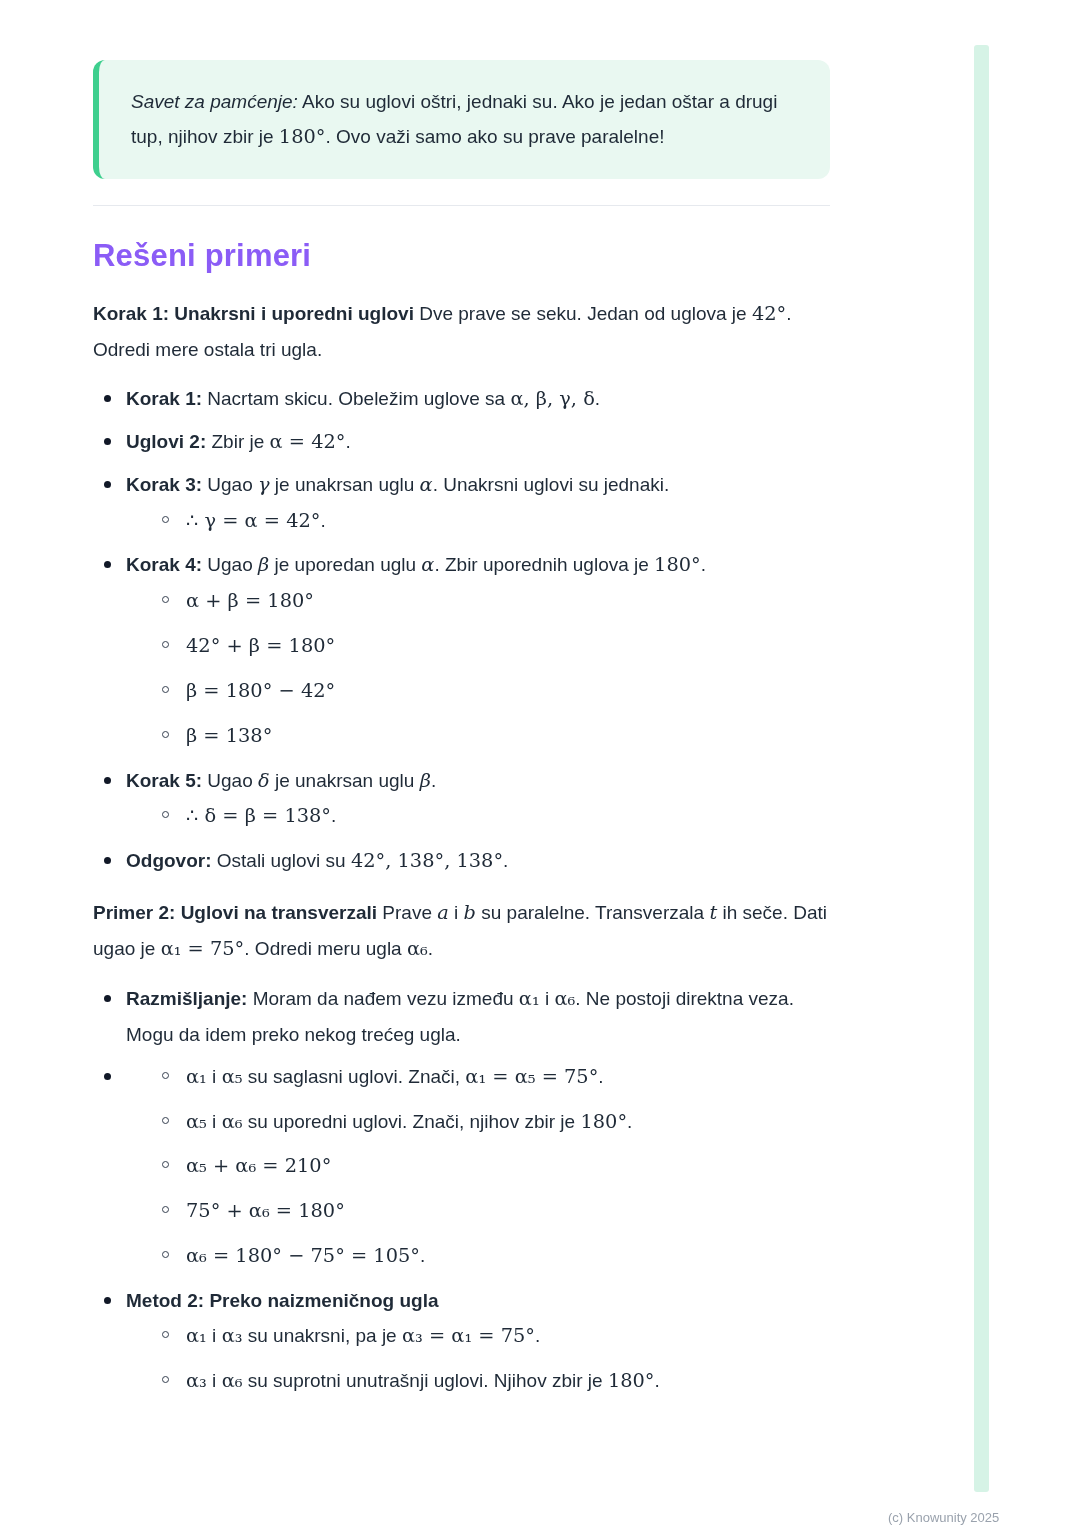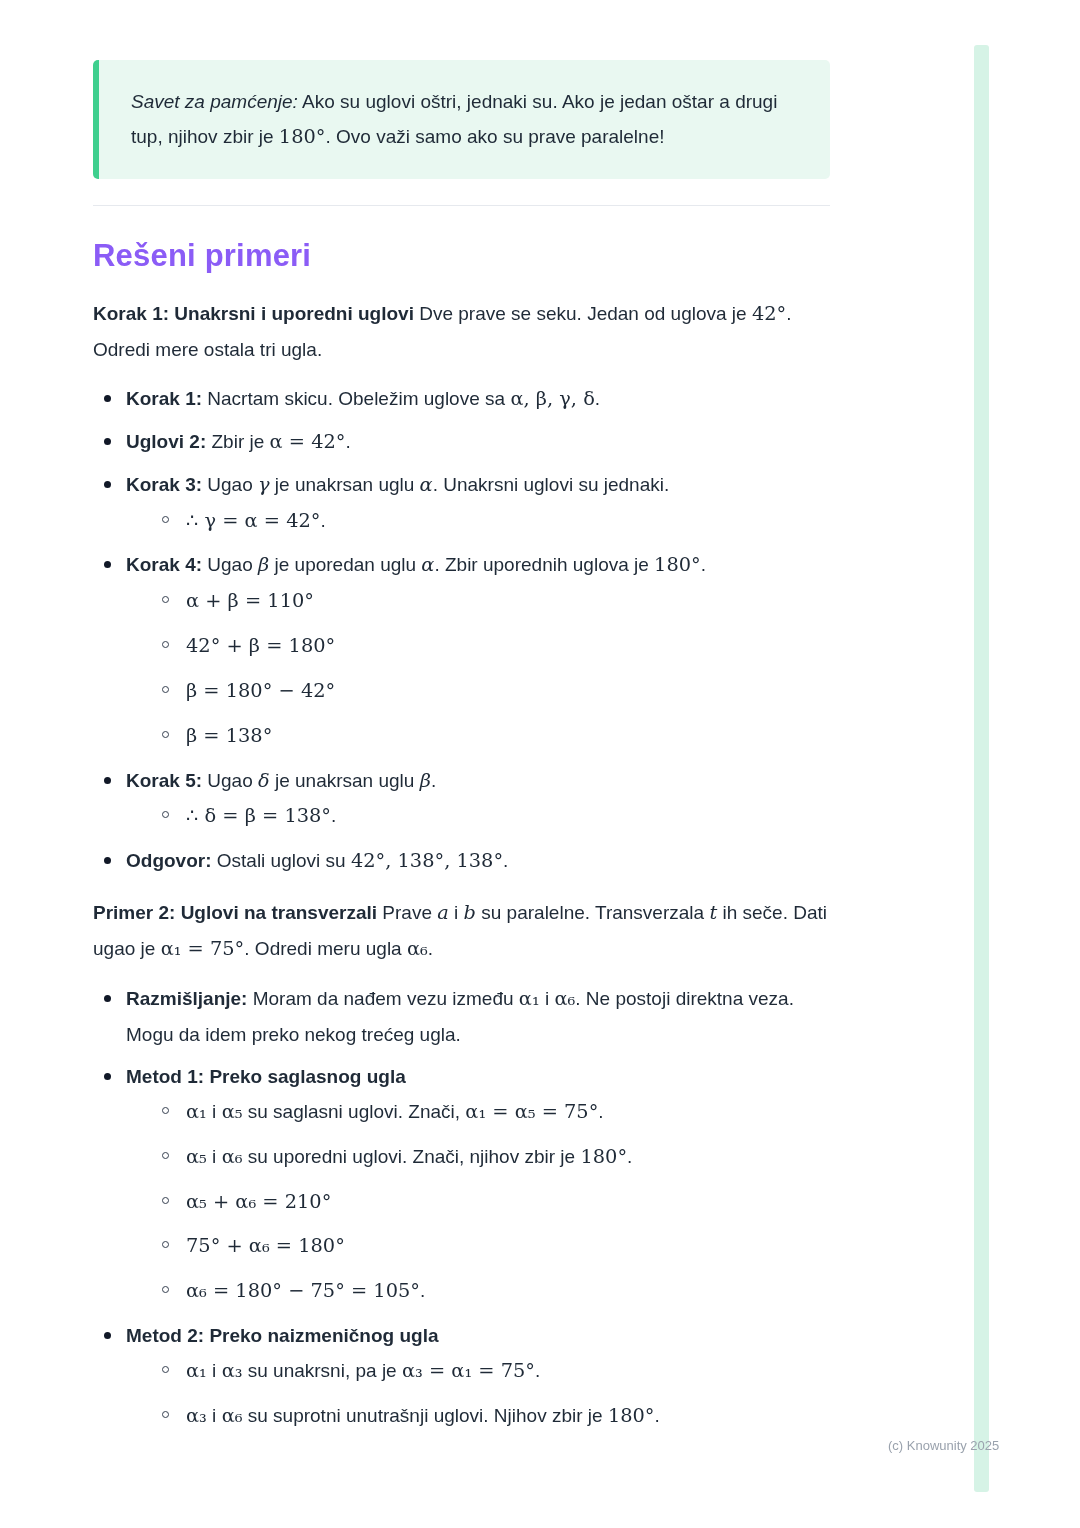--- a/index.html
+++ b/index.html
@@ -18,21 +18,21 @@
   .content {
     position: absolute;
     left: 93px;
     top: 60px;
     width: 737px;
   }
   
   .callout {
     background: #e9f8f1;
     border-left: 6px solid #3ecf8e;
-    border-radius: 5px;
+    border-radius: 12px;
     padding: 24px 30px 24px 32px;
     box-sizing: border-box;
   }
   .callout-text {
     margin: 0;
     font-size: 19px;
     line-height: 1.85;
   }
   
   .seg-normal { }
@@ -111,21 +111,21 @@
     top: 45px;
     width: 15px;
     height: 1447px;
     background: #d6f3e6;
     border-radius: 3px;
   }
   
   .watermark {
     position: absolute;
     left: 888px;
-    top: 1438px;
+    top: 1510px;
     font-size: 13px;
     color: #9aa2ad;
     white-space: nowrap;
   }
 </style>
 </head>
 <body>
 
 <div class="side-stripe"></div>
 
@@ -159,21 +159,21 @@
           <p class="li-text"><span class="seg-math">∴ γ = α = 42°</span><span class="seg-normal">.</span></p>
         </li>
       </ul>
     </li>
     <li class="li1">
       <span class="bullet b1"></span>
       <p class="li-text"><span class="seg-bold">Korak 4:</span><span class="seg-normal"> Ugao </span><span class="seg-mathi">β</span><span class="seg-normal"> je uporedan uglu </span><span class="seg-mathi">α</span><span class="seg-normal">. Zbir uporednih uglova je </span><span class="seg-math">180°</span><span class="seg-normal">.</span></p>
       <ul class="sublist">
         <li class="li2">
           <span class="bullet b2"></span>
-          <p class="li-text"><span class="seg-math">α + β = 110°</span></p>
+          <p class="li-text"><span class="seg-math">α + β = 180°</span></p>
         </li>
         <li class="li2">
           <span class="bullet b2"></span>
           <p class="li-text"><span class="seg-math">42° + β = 180°</span></p>
         </li>
         <li class="li2">
           <span class="bullet b2"></span>
           <p class="li-text"><span class="seg-math">β = 180° − 42°</span></p>
         </li>
         <li class="li2">
@@ -200,21 +200,20 @@
 
   <p class="para"><span class="seg-bold">Primer 2: Uglovi na transverzali</span><span class="seg-normal"> Prave </span><span class="seg-mathi">a</span><span class="seg-normal"> i </span><span class="seg-mathi">b</span><span class="seg-normal"> su paralelne. Transverzala </span><span class="seg-mathi">t</span><span class="seg-normal"> ih seče. Dati ugao je </span><span class="seg-math">α₁ = 75°</span><span class="seg-normal">. Odredi meru ugla </span><span class="seg-math">α₆</span><span class="seg-normal">.</span></p>
 
   <ul class="list">
     <li class="li1">
       <span class="bullet b1"></span>
       <p class="li-text"><span class="seg-bold">Razmišljanje:</span><span class="seg-normal"> Moram da nađem vezu između </span><span class="seg-math">α₁</span><span class="seg-normal"> i </span><span class="seg-math">α₆</span><span class="seg-normal">. Ne postoji direktna veza. Mogu da idem preko nekog trećeg ugla.</span></p>
     </li>
     <li class="li1">
       <span class="bullet b1"></span>
-      <p class="li-text"><span class="seg-bold">Metod 1: Preko saglasnog ugla</span></p>
       <ul class="sublist">
         <li class="li2">
           <span class="bullet b2"></span>
           <p class="li-text"><span class="seg-math">α₁</span><span class="seg-normal"> i </span><span class="seg-math">α₅</span><span class="seg-normal"> su saglasni uglovi. Znači, </span><span class="seg-math">α₁ = α₅ = 75°</span><span class="seg-normal">.</span></p>
         </li>
         <li class="li2">
           <span class="bullet b2"></span>
           <p class="li-text"><span class="seg-math">α₅</span><span class="seg-normal"> i </span><span class="seg-math">α₆</span><span class="seg-normal"> su uporedni uglovi. Znači, njihov zbir je </span><span class="seg-math">180°</span><span class="seg-normal">.</span></p>
         </li>
         <li class="li2">

